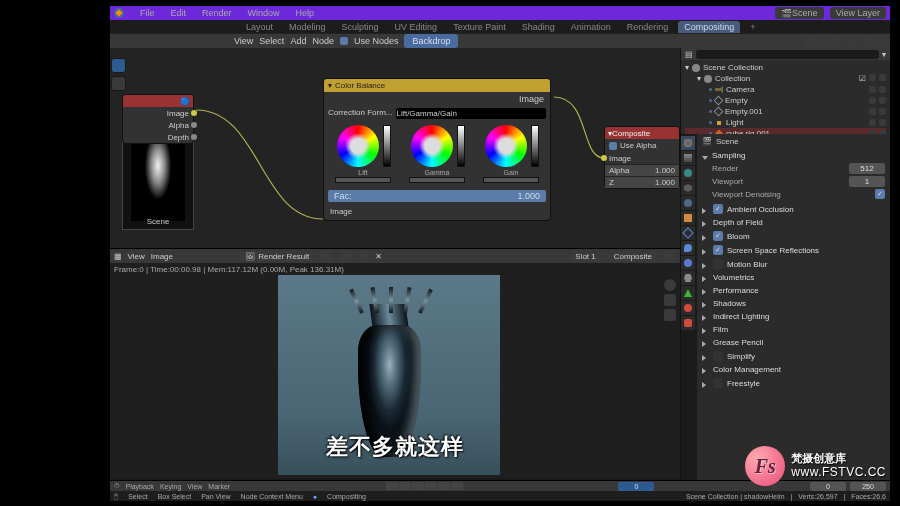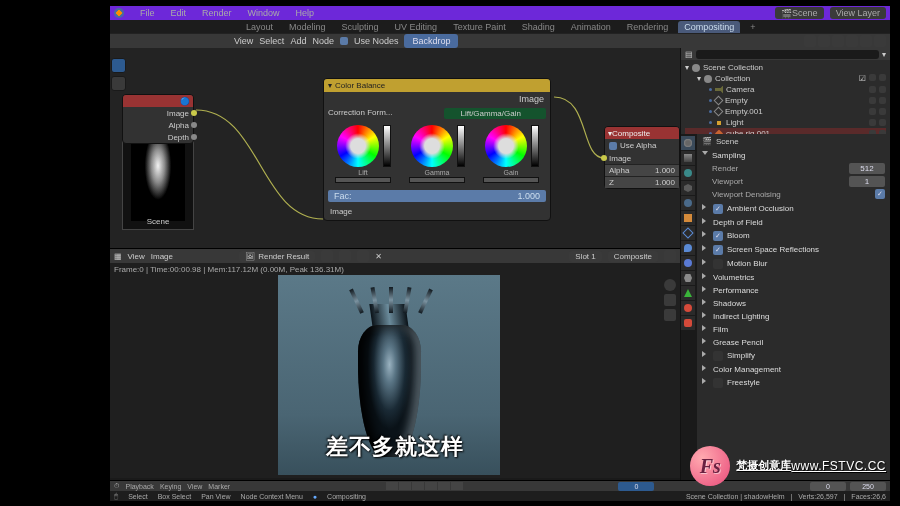--- a/index.html
+++ b/index.html
@@ -44,21 +44,21 @@
   .node .sock.left { justify-content: flex-start; }
   .sock .dot { position: absolute; width: 6px; height: 6px; border-radius: 50%; right: -4px; top: 3px; }
   .sock.left .dot { left: -4px; right: auto; }
   .dot.y { background: #c9c94a; }
   .dot.g { background: #888; }
   
   .cb-node { position: absolute; left: 213px; top: 30px; width: 228px; background: #323232; border: 1px solid #111; border-radius: 4px; }
   .cb-node .title { height: 13px; background: #c0a030; color: #222; display: flex; align-items: center; padding: 0 4px; border-radius: 3px 3px 0 0; font-size: 8px; }
   .cb-node .out { text-align: right; padding: 2px 6px; position: relative; }
   .cb-node .row { display: flex; padding: 2px 4px; gap: 4px; font-size: 8px; }
-  .cb-node .sel { flex: 1; background: #14532d; border-radius: 2px; padding: 1px 16px; margin-left: 48px; }
+  .cb-node .sel { flex: 1; background: #000000; border-radius: 2px; padding: 1px 0; }
   .wheels { display: flex; justify-content: space-around; padding: 4px 2px; }
   .wheel-box { text-align: center; }
   .wheel { width: 42px; height: 42px; border-radius: 50%; background: conic-gradient(red, yellow, lime, cyan, blue, magenta, red); position: relative; margin: 0 auto; }
   .wheel::after { content:''; position:absolute; inset: 20%; border-radius:50%; background: radial-gradient(circle, #ddd 40%, transparent 70%); }
   .vbar { width: 8px; height: 42px; background: linear-gradient(#fff, #000); border: 1px solid #111; }
   .wheel-lbl { font-size: 7px; color: #aaa; margin-top: 2px; }
   .wbar { width: 56px; height: 6px; background: #555; border: 1px solid #111; margin: 1px auto 0; }
   .fac-row { display: flex; margin: 3px 4px; background: #5b7ba8; border-radius: 2px; padding: 1px 6px; justify-content: space-between; color: #cde; }
   .img-row { display: flex; padding: 2px 6px 4px; position: relative; font-size: 8px; }
   
@@ -138,40 +138,40 @@
   .pt-phys span{background:#5a7ad4;border-radius:50%;}
   .pt-con span{background:#8a8a8a;clip-path:polygon(20% 0,80% 0,100% 50%,80% 100%,20% 100%,0 50%);}
   .pt-mesh span{background:#3ab43a;clip-path:polygon(50% 0,100% 100%,0 100%);}
   .pt-mat span{background:#d44a3a;border-radius:50%;}
   .pt-tex span{background:#d44a3a;border-radius:2px;}
   
   .pcontent { flex: 1; padding: 3px 5px; font-size: 8px; overflow: hidden; }
   .phdr { display: flex; align-items: center; gap: 4px; margin-bottom: 3px; font-size: 8px; }
   .drop { background:#3a3a3a; border-radius:2px; padding:1px 6px; flex:1; }
   .psec { margin: 2px 0; }
-  .psec-h { display: flex; align-items: flex-start; gap: 4px; padding: 2px 0; color: #ddd; }
+  .psec-h { display: flex; align-items: flex-end; gap: 4px; padding: 2px 0; color: #ddd; }
   .psec-h .arrow { width: 0; height: 0; border-left: 3px solid transparent; border-right: 3px solid transparent; border-top: 4px solid #aaa; }
   .psec-h .arrow.closed { border-top: none; border-left: 4px solid #aaa; border-top: 3px solid transparent; border-bottom: 3px solid transparent; }
   .prow { display: flex; align-items: center; justify-content: space-between; padding: 1px 0; padding-left: 10px; }
   .prow .lbl { color: #aaa; }
   .numbox { background:#545454; border-radius:2px; padding:1px 8px; min-width:36px; text-align:center; color:#dde; }
   .chk { width:10px;height:10px;background:#5b7ba8;border-radius:2px;display:inline-flex;align-items:center;justify-content:center; }
   .chk::after{content:'✓';font-size:7px;color:#dde;}
   .chk.off { background:#333; }
   .chk.off::after{content:'';}
   
   
   .outer-lbar { position:absolute; left: 111px; top: 58px; width: 16px; display:flex; flex-direction:column; gap:3px; z-index:5; }
   .outer-lbar .tb { width:15px;height:15px;background:#3a3a3a;border:1px solid #1a1a1a;border-radius:3px; }
   .outer-lbar .tb.active { background:#2d5a8f; }
   
   
   .watermark { position: absolute; right: 14px; bottom: 20px; display: flex; align-items: center; gap: 6px; z-index: 100; }
   .wm-logo { width: 40px; height: 40px; border-radius: 50%; background: radial-gradient(circle at 30% 30%, #ffaab0, #e94b7a); display: flex; align-items: center; justify-content: center; font-style: italic; font-family: Georgia, serif; font-size: 20px; color: #6a2040; font-weight: 700; text-shadow: 1px 1px 0 rgba(255,255,255,0.5); }
-  .wm-text { color: #fff; font-size: 11px; display: flex; line-height: 1.2; text-shadow: 1px 1px 1px #000; text-decoration: underline; }
+  .wm-text { color: #fff; font-size: 11px; display: flex; flex-direction: column; line-height: 1.2; text-shadow: 1px 1px 1px #000; }
   .wm-text .cn { font-weight: 600; }
   .wm-text .url { font-size: 12px; letter-spacing: 0.5px; }
 </style>
 </head>
 <body>
 
 <div class="app">
 
   <div class="topbar">
     <div class="logo"></div>

